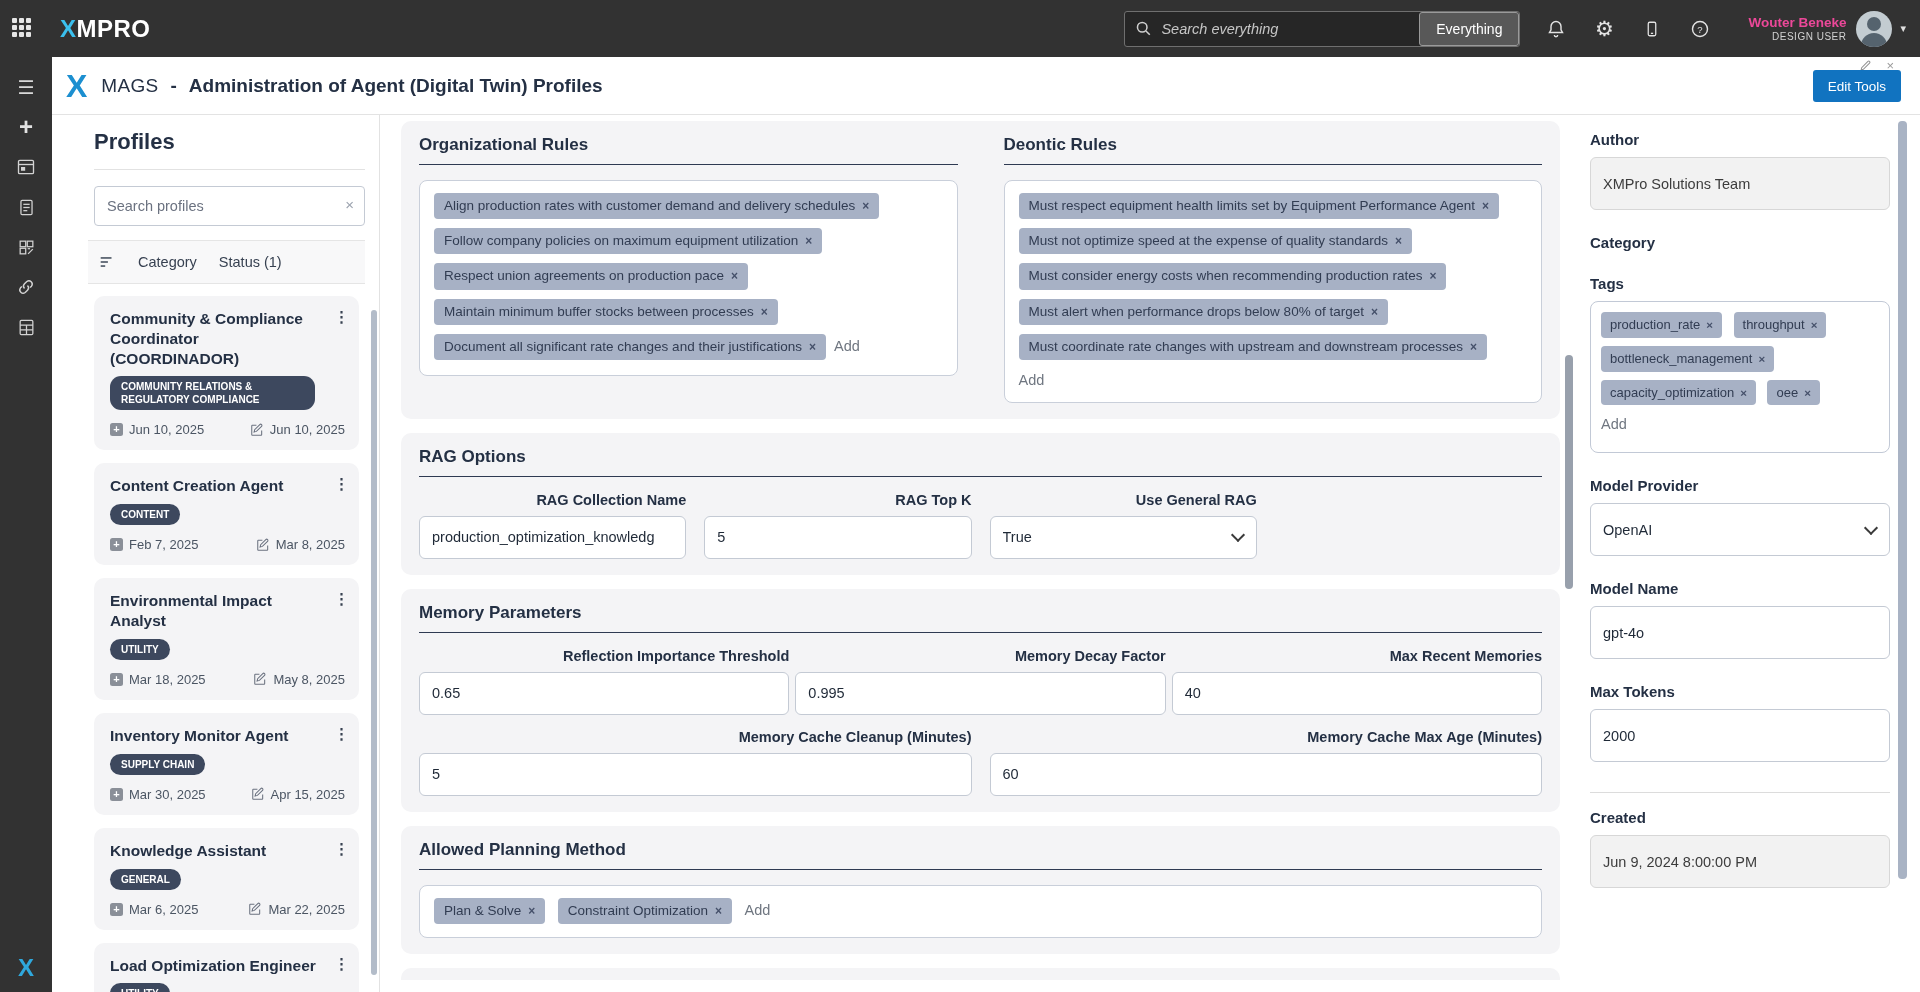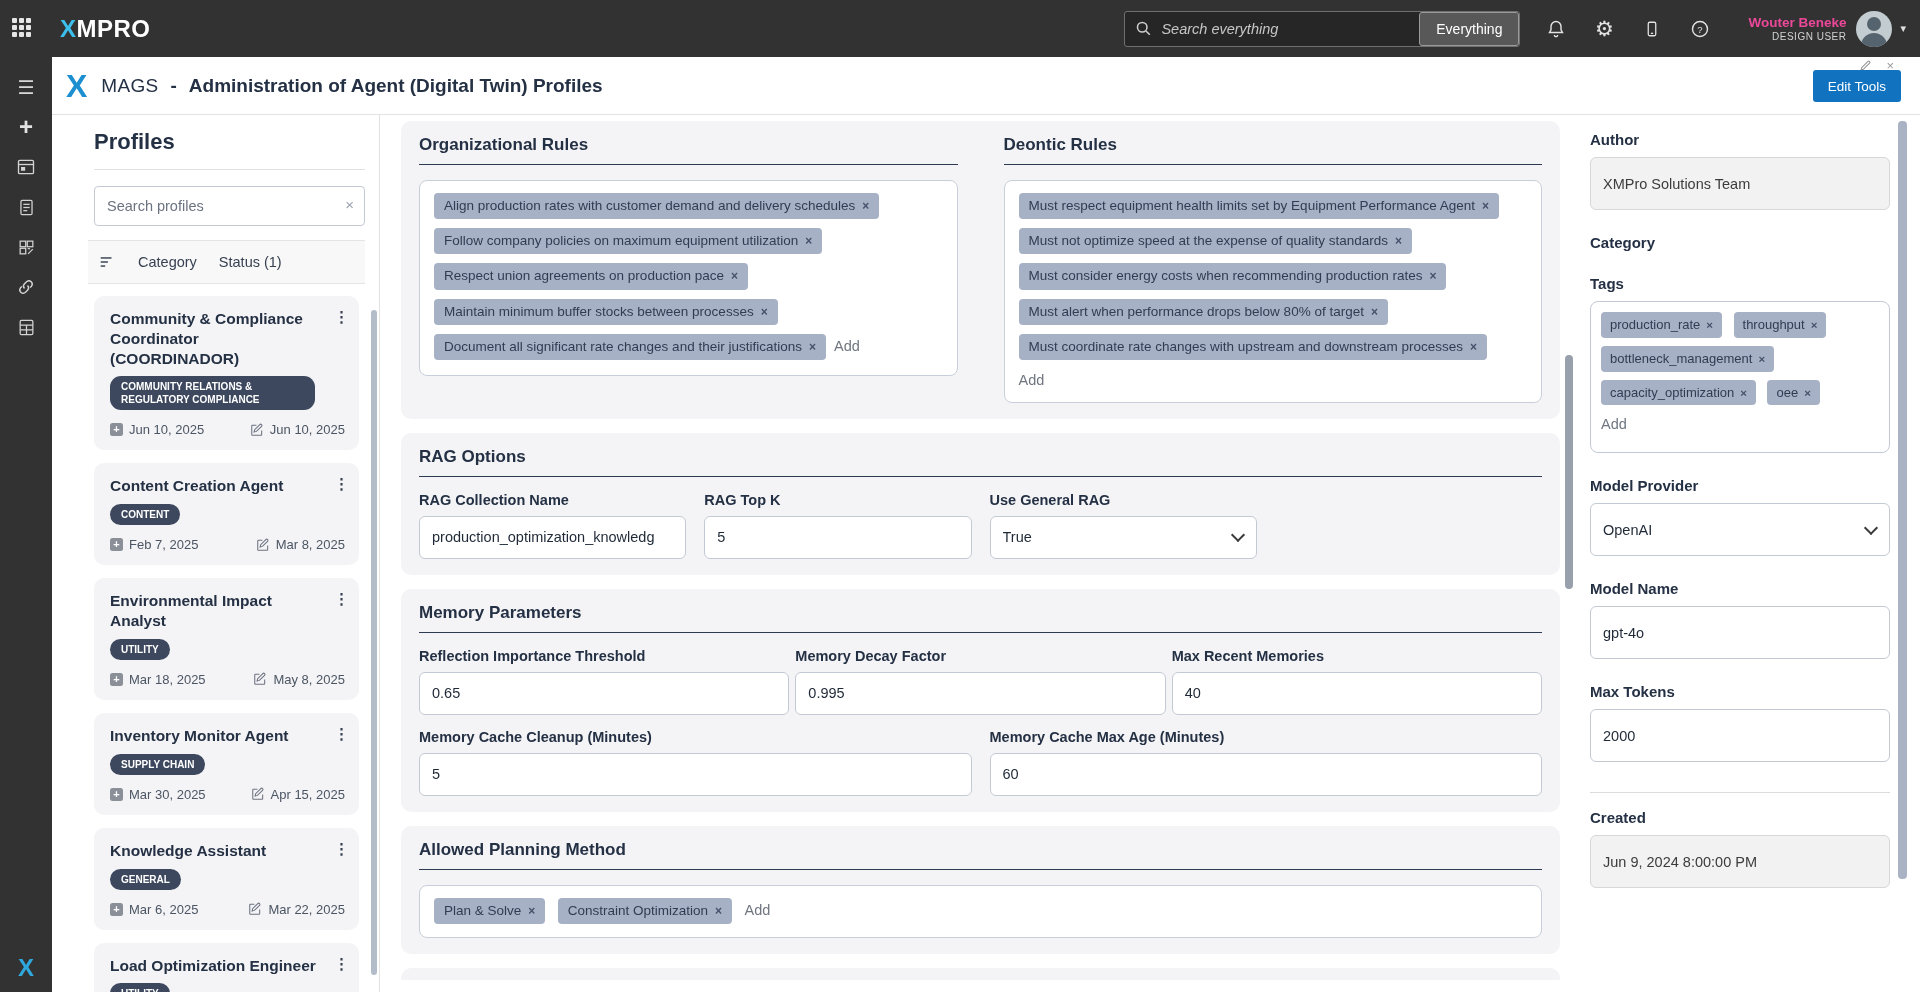--- a/index.html
+++ b/index.html
@@ -78,21 +78,21 @@
   .two-col { display:grid; grid-template-columns:1fr 1fr; column-gap:46px; }
   .chipbox { background:#fff; border:1px solid #c9cfda; border-radius:8px; padding:12px 14px 6px; margin-top:15px; min-height:188px; }
   .chip-row { margin-bottom:0; }
   .chip { display:inline-block; background:#a7b1c5; color:#313c52; font-size:13.5px; line-height:1.2; padding:5px 10px; border-radius:4px; margin:0 8px 9px 0; }
   .chip .x { margin-left:7px; font-weight:bold; color:#45506a; cursor:pointer; font-size:12px; }
   .add-inline { color:#6f7680; font-size:14.5px; cursor:text; }
   .add-line { color:#6f7680; font-size:14.5px; cursor:text; padding:3px 0 8px; }
   .grid4 { display:grid; grid-template-columns:repeat(4,1fr); column-gap:18px; margin-top:15px; }
   .grid3 { display:grid; grid-template-columns:repeat(3,1fr); column-gap:6px; margin-top:15px; }
   .grid2 { display:grid; grid-template-columns:repeat(2,1fr); column-gap:18px; margin-top:14px; }
-  .fld-label { font-size:14.5px; font-weight:bold; color:#243044; margin-bottom:8px; }
+  .fld-label { font-size:14.5px; font-weight:bold; color:#243044; margin-bottom:8px;text-align:right; }
   .fld input, .fld select { width:100%; height:43px; border:1px solid #c4cad4; border-radius:6px; background:#fff; padding:0 12px; font-size:14.5px; color:#1f2937; outline:none; font-family:"Liberation Sans",sans-serif; }
   .selwrap { position:relative; }
   .selwrap select { appearance:none; -webkit-appkit-appearance:none; -webkit-appearance:none; cursor:pointer; padding-right:30px; }
   .selwrap::after { content:""; position:absolute; right:14px; top:50%; width:8px; height:8px; border-right:2px solid #3a3a3a; border-bottom:2px solid #3a3a3a; transform:translateY(-70%) rotate(45deg); pointer-events:none; }
   .planbox { background:#fff; border:1px solid #c9cfda; border-radius:8px; padding:12px 14px 4px; margin-top:15px; }
   .card-sliver { height:12px; background:#f4f4f6; border-radius:10px 10px 0 0; }
   .mscroll { position:absolute; right:3px; top:240px; width:8px; height:234px; background:#98a0ac; border-radius:4px; cursor:pointer; }
 
   
   .details { width:320px; background:#fff; padding:16px 6px 0 14px; overflow:hidden; }

